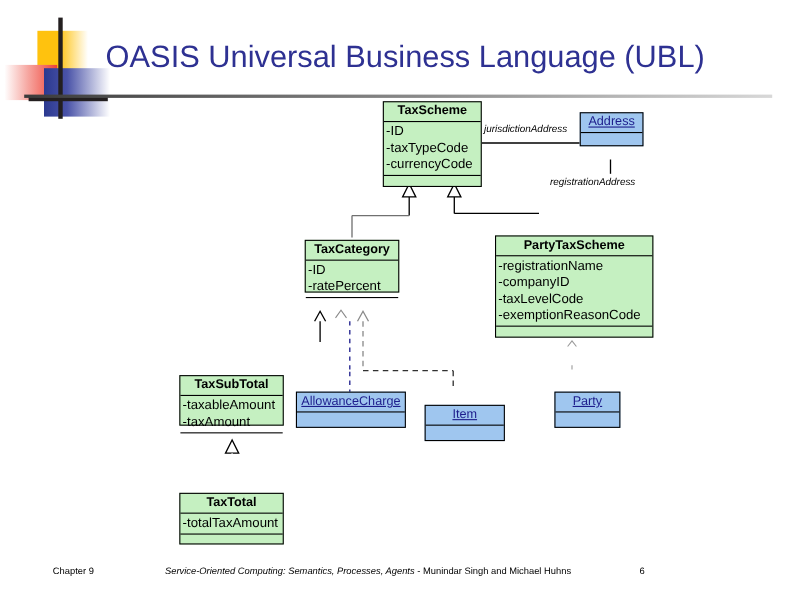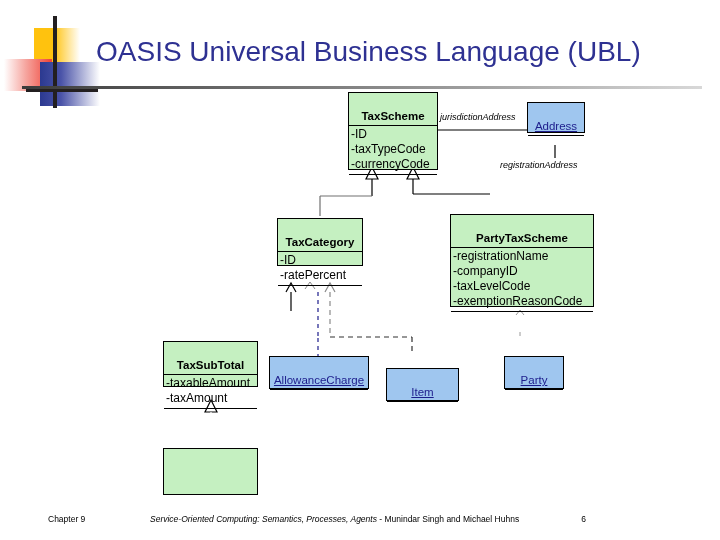--- a/index.html
+++ b/index.html
@@ -96,21 +96,21 @@
   }
   .uml-box.green { background: #c5f0c1; }
   .uml-box.blue  { background: #9fc6ef; }
 
   .uml-title {
     text-align: center;
     font-weight: bold;
     font-size: 11.5px;
     line-height: 15px;
     border-bottom: 1px solid #000000;
-    padding: 16px 2px 1px 2px;
+    padding: 1px 2px 1px 2px;
     white-space: nowrap;
     overflow: hidden;
   }
   .uml-box.blue .uml-title {
     font-weight: normal;
     text-decoration: underline;
     color: #1d1d8c;
   }
   .uml-attrs {
     padding: 1px 0 2px 2px;
@@ -255,20 +255,24 @@
   <div class="uml-box green" style="left:163px; top:341px; width:95px; height:46px;">
     <div class="uml-title">TaxSubTotal</div>
     <div class="uml-attrs">
       <div>-taxableAmount</div>
       <div>-taxAmount</div>
     </div>
     <div class="uml-ops"></div>
   </div>
 
   <div class="uml-box green" style="left:163px; top:448px; width:95px; height:47px;">
+    <div class="uml-title">TaxTotal</div>
+    <div class="uml-attrs">
+      <div>-totalTaxAmount</div>
+    </div>
     <div class="uml-ops"></div>
   </div>
 
   <div class="uml-box blue" style="left:269px; top:356px; width:100px; height:33px;">
     <div class="uml-title">AllowanceCharge</div>
     <div class="uml-ops"></div>
   </div>
 
   <div class="uml-box blue" style="left:386px; top:368px; width:73px; height:33px;">
     <div class="uml-title">Item</div>

